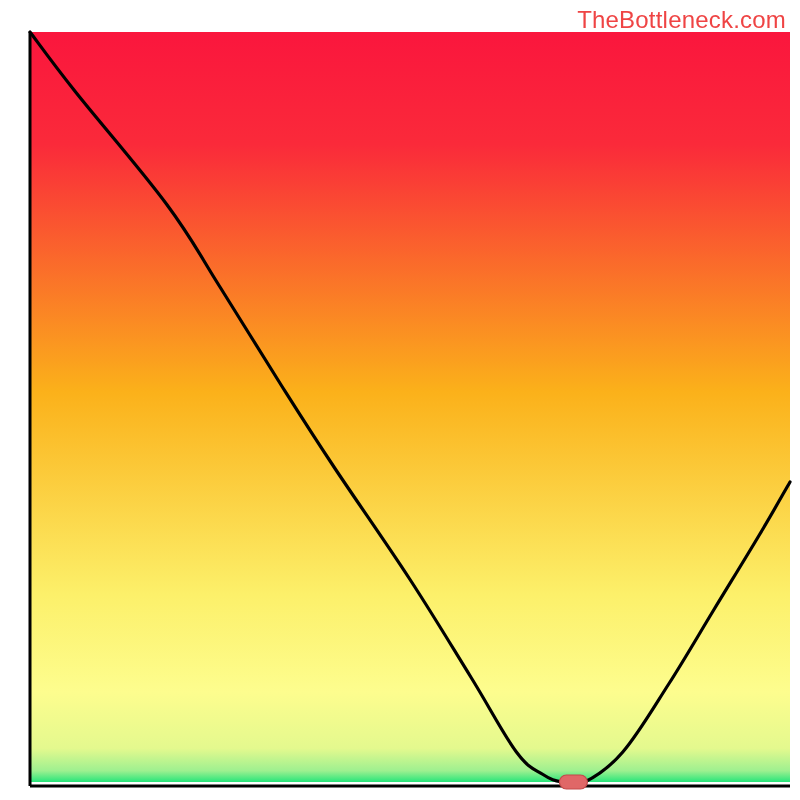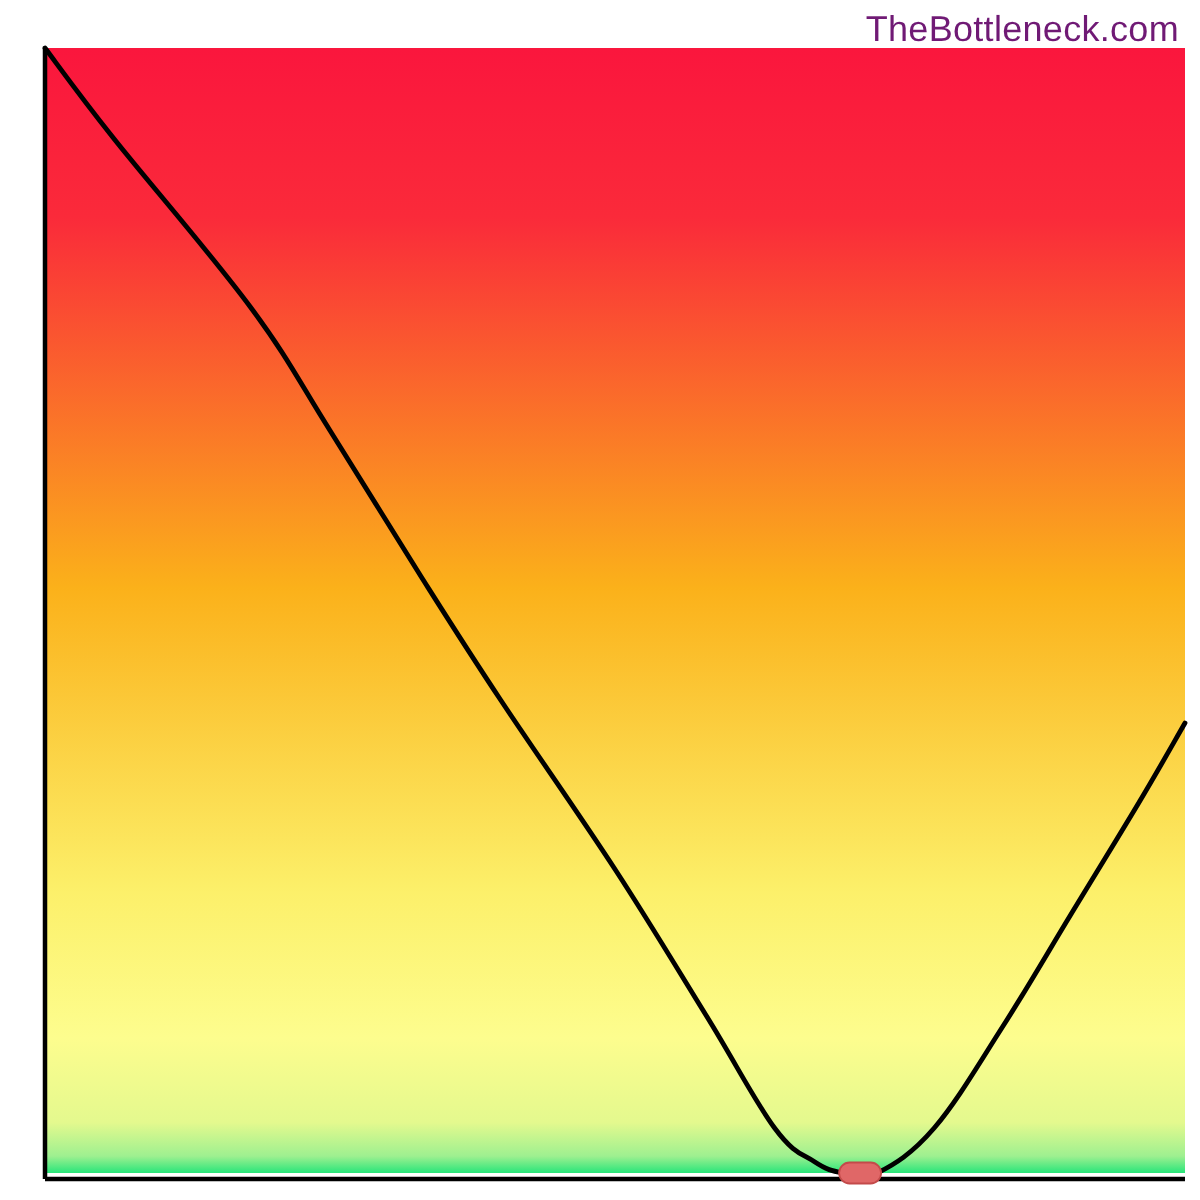--- a/index.html
+++ b/index.html
@@ -13,21 +13,21 @@
   }
   .wrap {
     position: relative;
     width: 800px;
     height: 800px;
   }
   .watermark {
     position: absolute;
     top: 6px;
     right: 14px;
-    color: #701a75;
+    color: #ef4444;
     font-size: 24px;
     font-weight: 400;
     letter-spacing: 0.2px;
     z-index: 20;
   }
   svg.chart {
     position: absolute;
     left: 0;
     top: 0;
     width: 800px;

